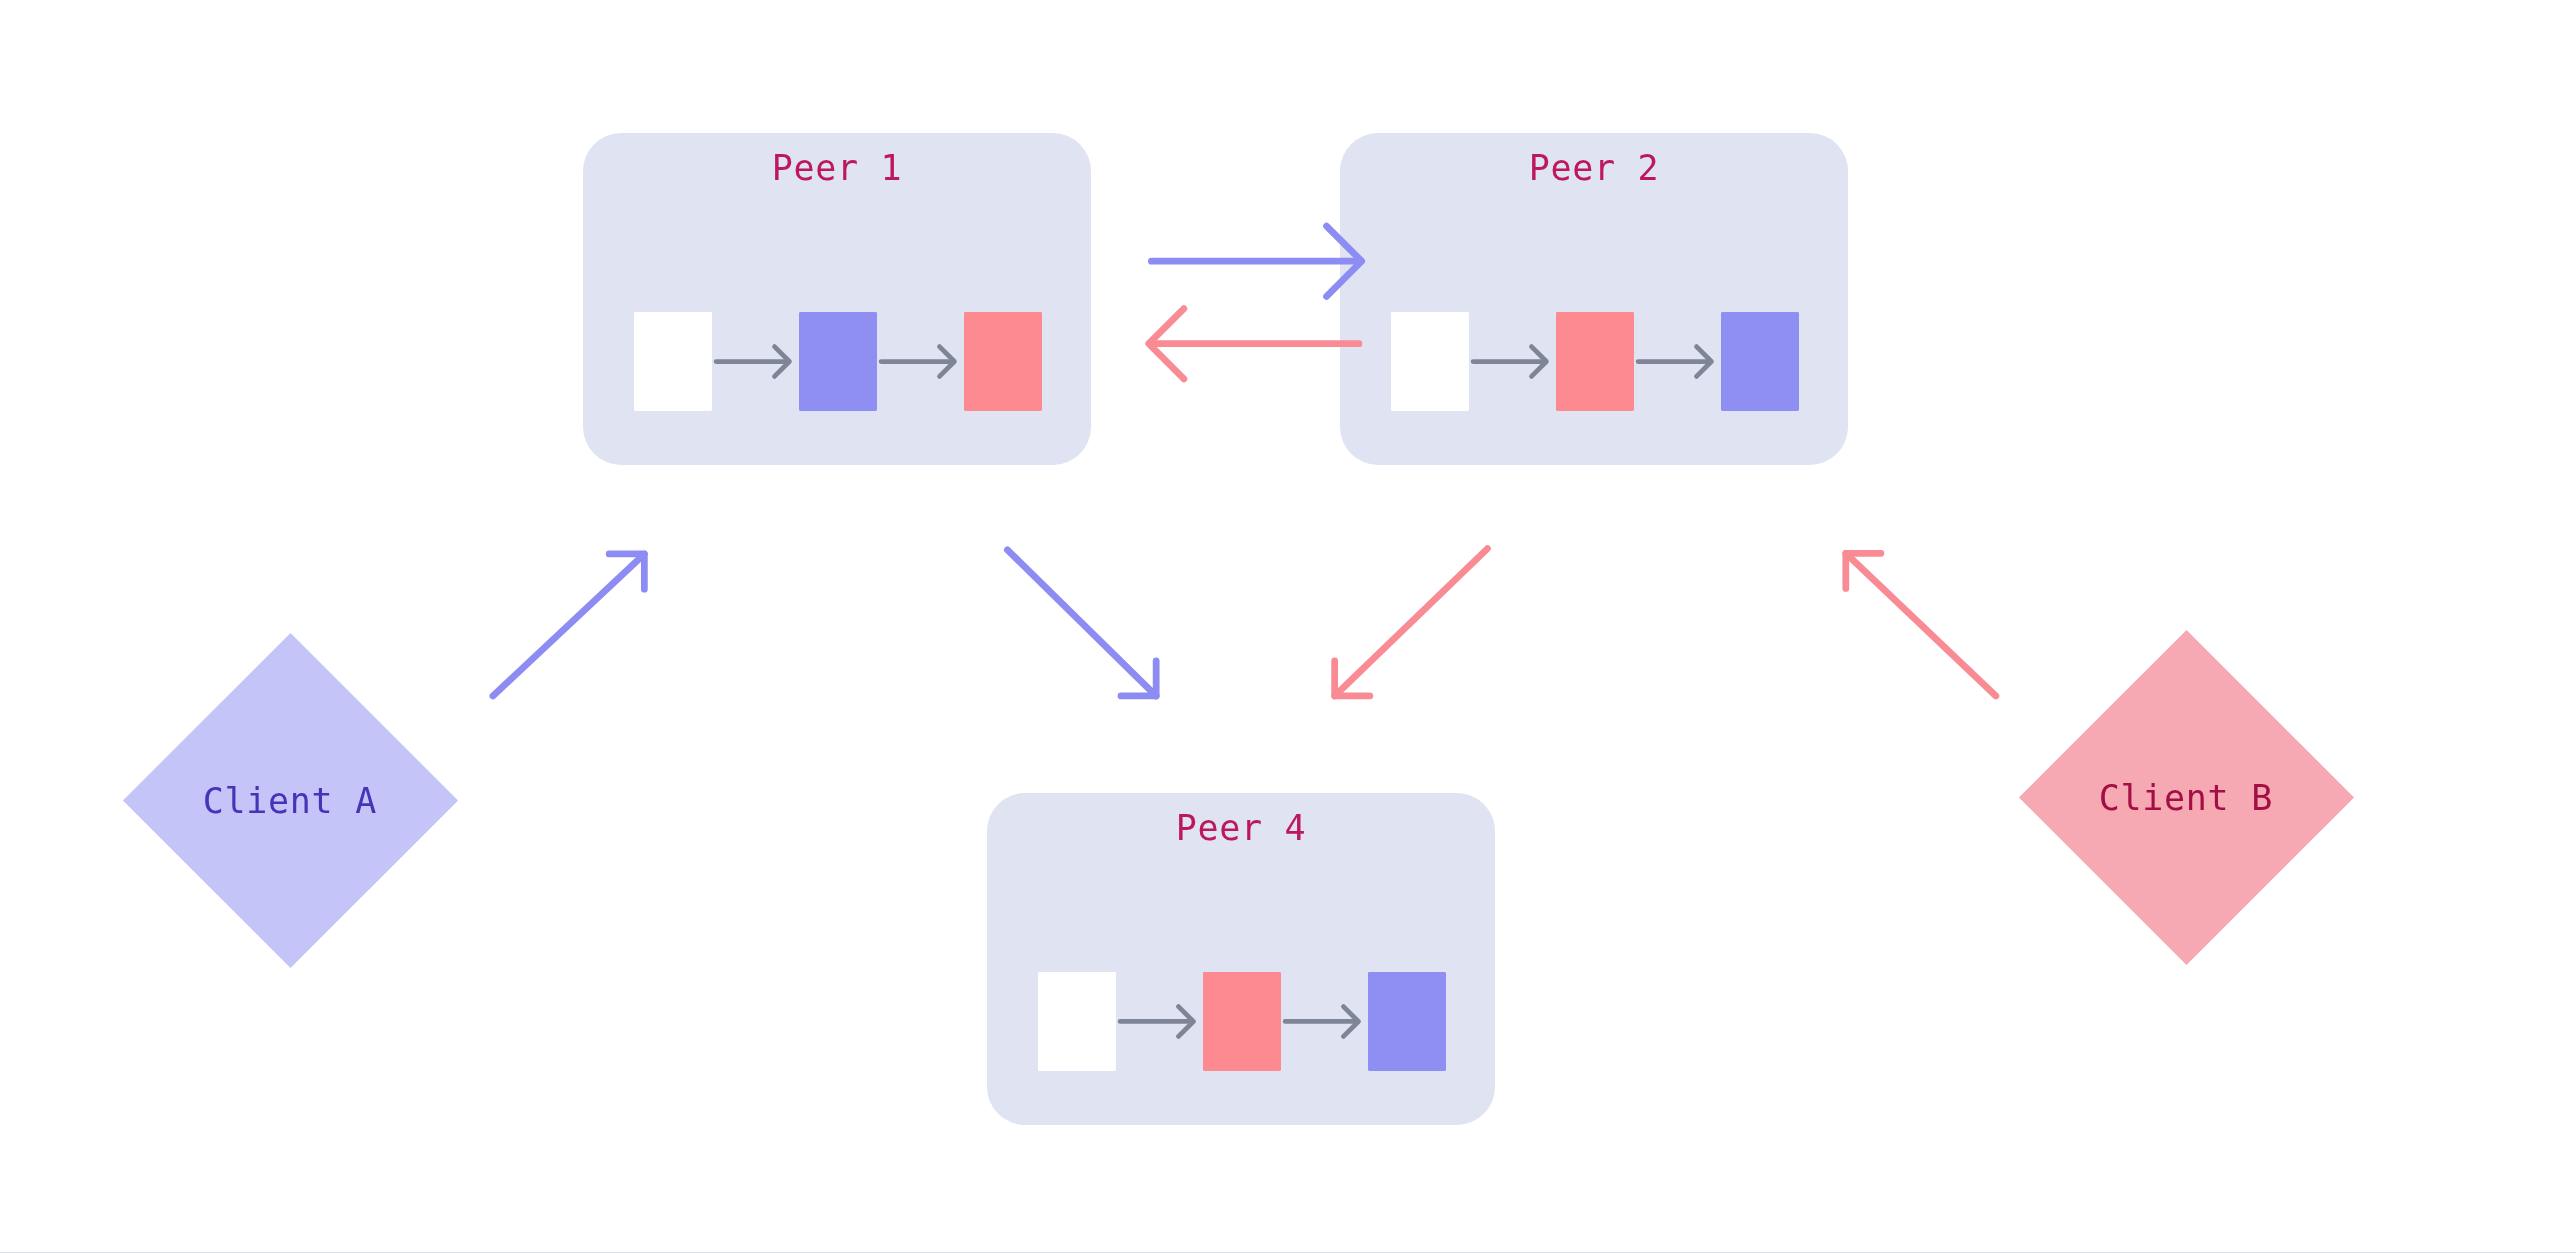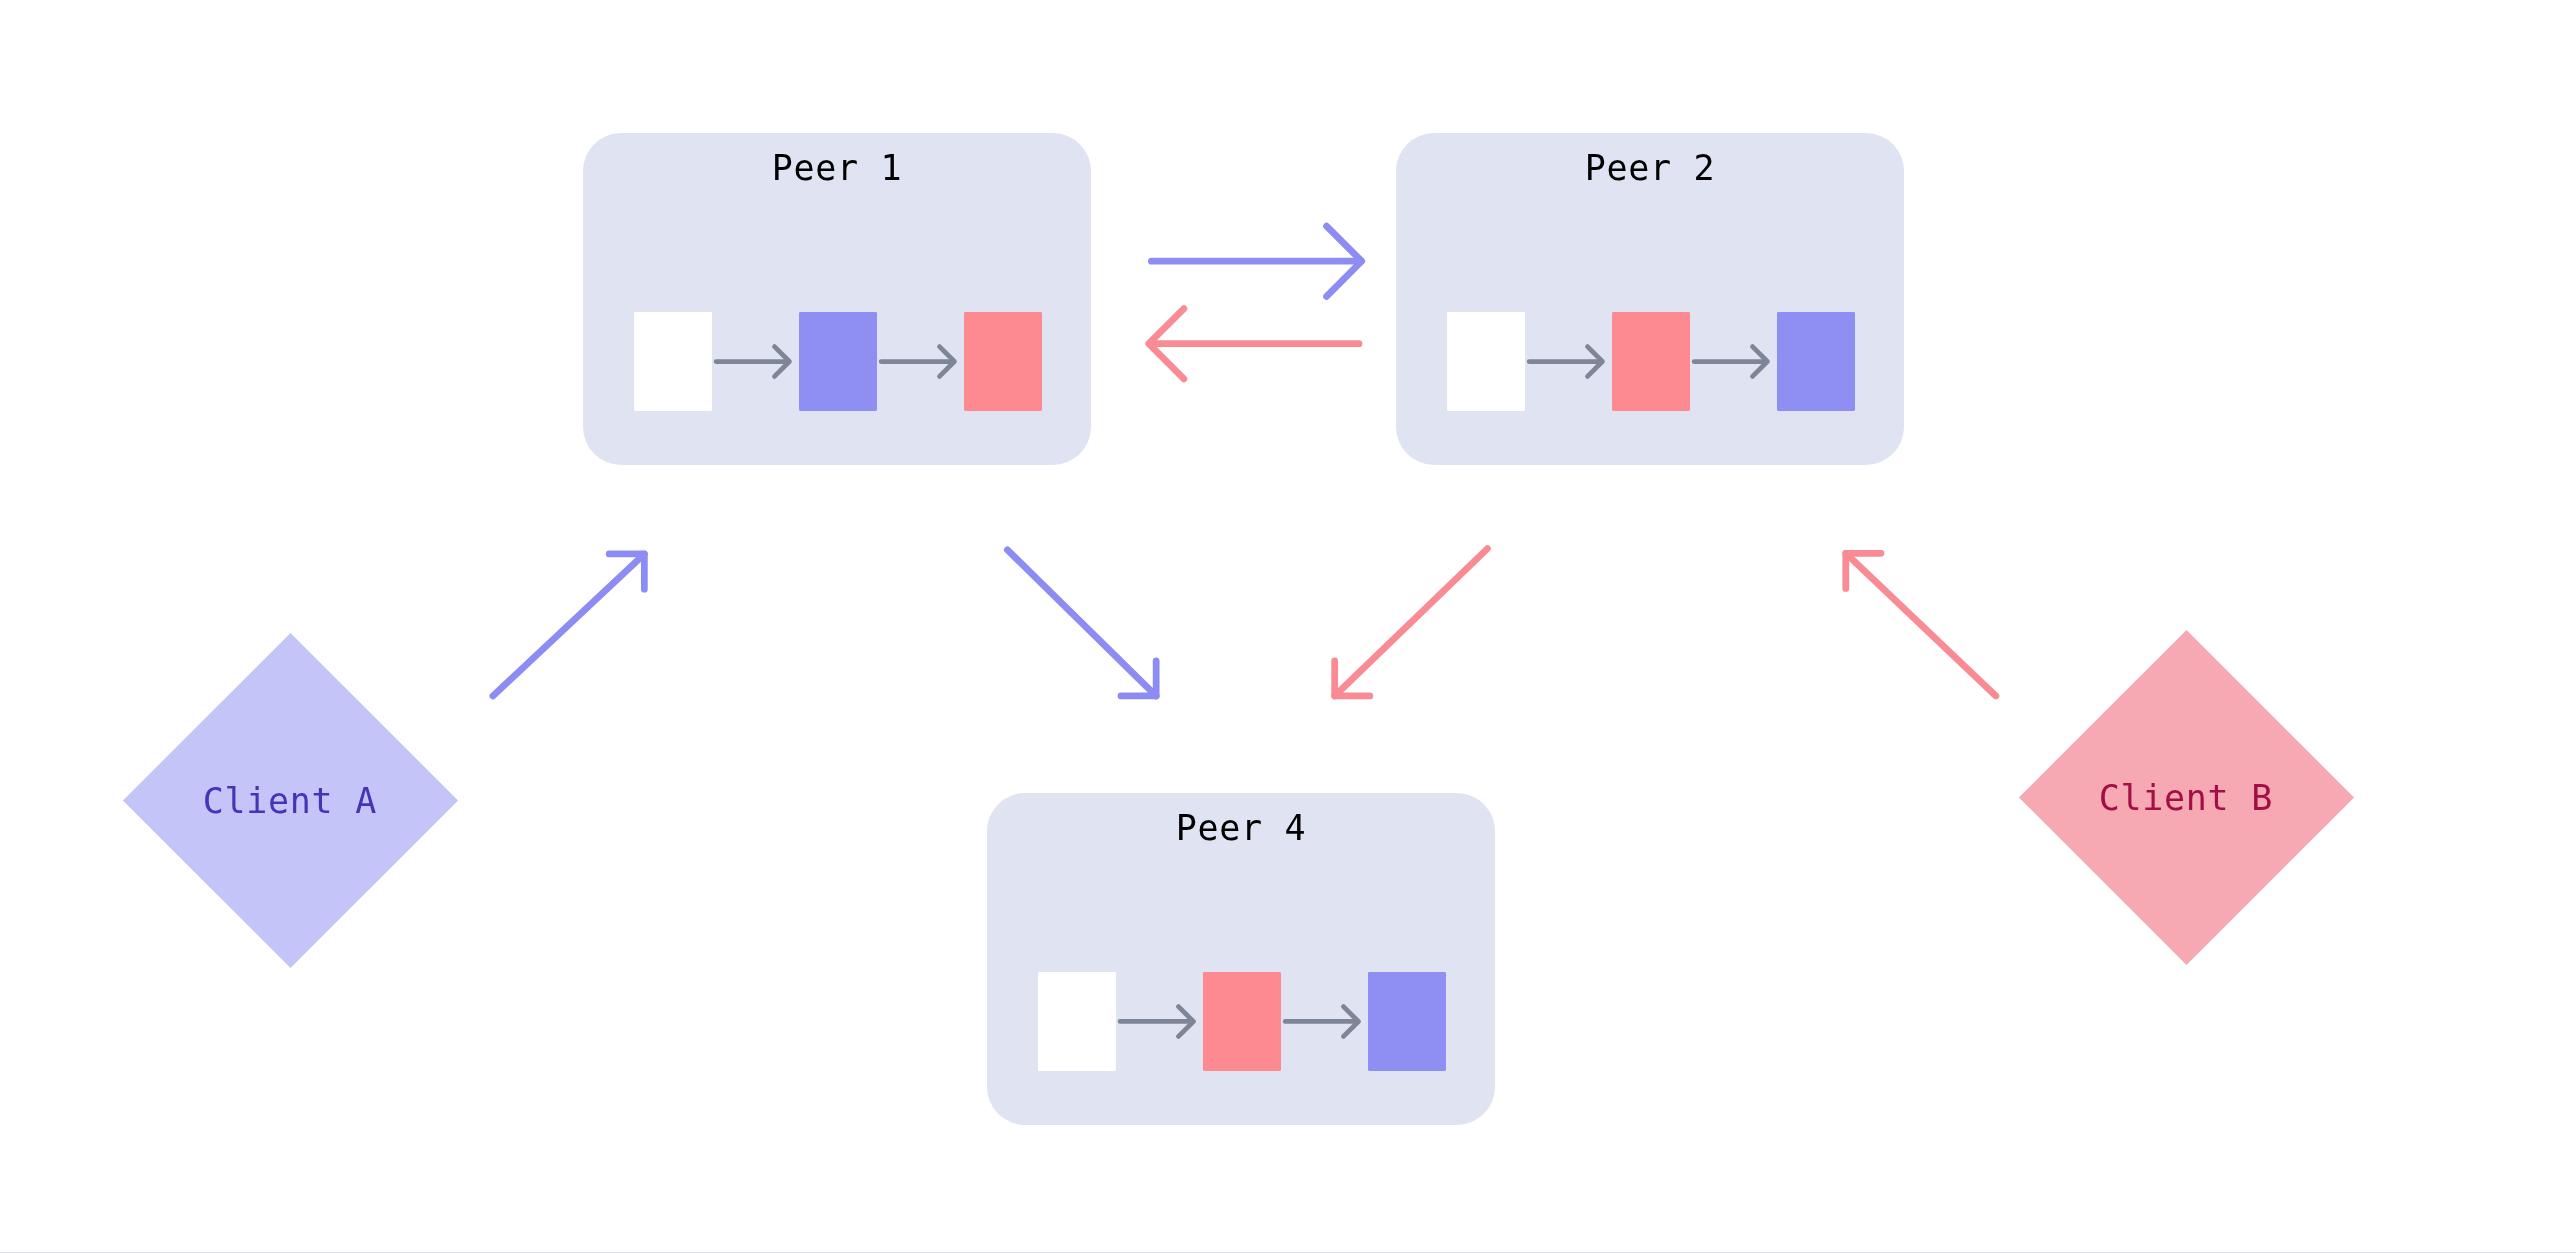--- a/index.html
+++ b/index.html
@@ -14,33 +14,33 @@
 
   
   .peer-card {
     position: absolute;
     width: 508px;
     height: 332px;
     background: #dfe3f2;
     border-radius: 38px;
   }
   #peer-card-1 { left: 583px;  top: 133px;  }
-  #peer-card-2 { left: 1396px; top: 133px;  }
+  #peer-card-2 { left: 1340px; top: 133px;  }
   #peer-card-3 { left: 987px; top: 793px; }
 
   .peer-title {
     position: absolute;
     left: 0; right: 0;
     top: 15px;
     text-align: center;
     font-size: 35px;
     line-height: 41px;
     font-weight: 500;
     letter-spacing: 0.7px;
-    color: #000000;
+    color: #be185d;
   }
 
   .blocks-row {
     position: absolute;
     left: 51px;
     top: 179px;
     display: flex;
     align-items: center;
   }
   .block {

